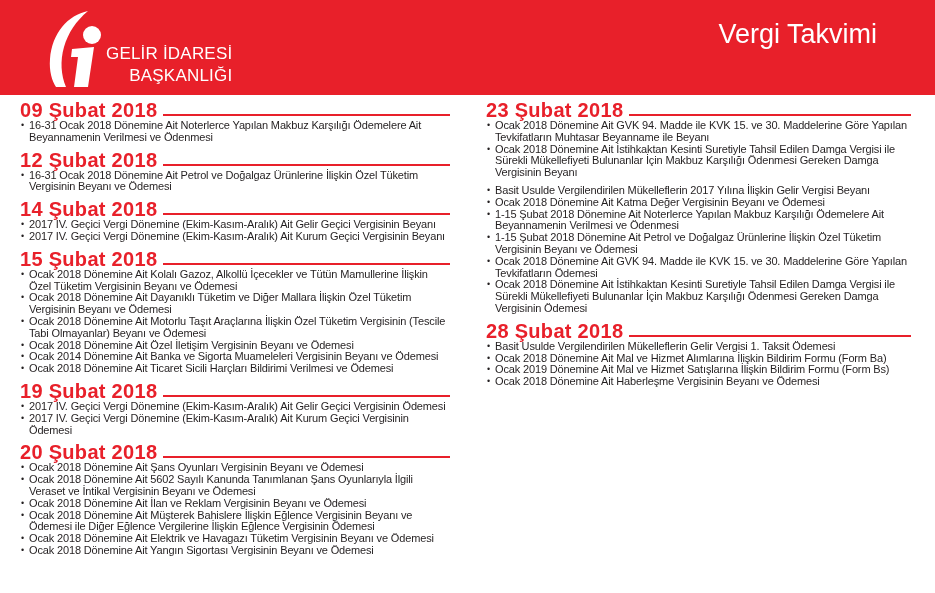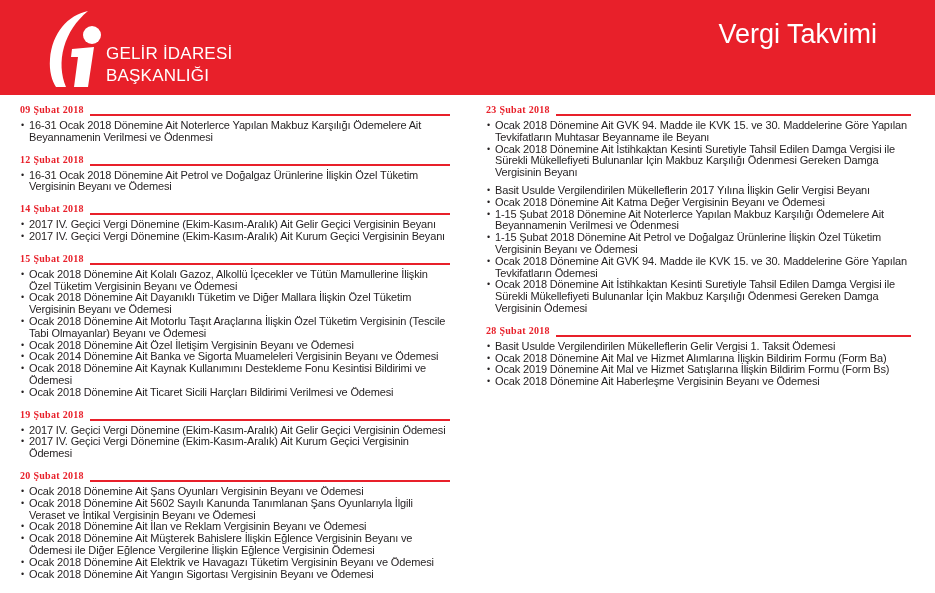--- a/index.html
+++ b/index.html
@@ -7,43 +7,43 @@
       width: 935px; height: 593px; overflow: hidden; background: #ffffff;
       font-family: "Liberation Sans", sans-serif; color: #231f20;
     }
     .header {
       position: absolute; left: 0; top: 0; width: 935px; height: 95px;
       background: #e8202a;
     }
     .logo-mark { position: absolute; left: 46px; top: 9px; width: 60px; height: 80px; }
     .org-name {
       position: absolute; left: 106px; top: 43px; color: #fff;
-      font-size: 17px; line-height: 22px; font-weight: normal; letter-spacing: 0.2px;
+      font-size: 17px; line-height: 22px; font-weight: normal; letter-spacing: 0.2px; text-align: right;
     }
     .org-name div { white-space: nowrap; }
     .title-block {
       position: absolute; right: 38px; top: 10px; color: #fff; text-align: right;
     }
     .title-main {
       font-family: "DejaVu Sans", sans-serif; font-weight: bold;
       font-size: 31px; line-height: 36px; letter-spacing: 0.5px;
     }
     .title-sub {
       font-size: 27px; line-height: 32px; padding-right: 20px; margin-top: 8px;
     }
     .col { position: absolute; top: 100px; }
     .col-left { left: 20px; width: 430px; }
     .col-right { left: 486px; width: 425px; }
     .section { margin-bottom: 6px; }
     .date-head {
       display: flex; align-items: flex-end; height: 18px;
     }
     .date-text {
-      font-family: Liberation Serif, serif; font-weight: bold; color: #e8202a;
-      font-size: 10px; line-height: 16px; white-space: nowrap; letter-spacing: 0.3px;
+      font-family: Liberation Sans, sans-serif; font-weight: bold; color: #e8202a;
+      font-size: 20px; line-height: 16px; white-space: nowrap; letter-spacing: 0.3px;
     }
     .date-line {
       flex: 1; height: 2px; background: #e8202a; margin-left: 6px; margin-bottom: 2px;
     }
     ul.items { list-style: none; margin: 2px 0 0 0; padding: 0; }
     ul.items li {
       position: relative; padding-left: 9px;
       font-size: 11px; line-height: 11.8px; color: #231f20;
       letter-spacing: -0.15px;
     }
@@ -105,21 +105,20 @@
     <div class="date-head">
         <span class="date-text">15 Şubat 2018</span>
         <span class="date-line"></span>
       </div>
     <ul class="items">
       <li>Ocak 2018 Dönemine Ait Kolalı Gazoz, Alkollü İçecekler ve Tütün Mamullerine İlişkin Özel Tüketim Vergisinin Beyanı ve Ödemesi</li>
       <li>Ocak 2018 Dönemine Ait Dayanıklı Tüketim ve Diğer Mallara İlişkin Özel Tüketim Vergisinin Beyanı ve Ödemesi</li>
       <li>Ocak 2018 Dönemine Ait Motorlu Taşıt Araçlarına İlişkin Özel Tüketim Vergisinin (Tescile Tabi Olmayanlar) Beyanı ve Ödemesi</li>
       <li>Ocak 2018 Dönemine Ait Özel İletişim Vergisinin Beyanı ve Ödemesi</li>
       <li>Ocak 2014 Dönemine Ait Banka ve Sigorta Muameleleri Vergisinin Beyanı ve Ödemesi</li>
-      <li>Ocak 2018 Dönemine Ait Kaynak Kullanımını Destekleme Fonu Kesintisi Bildirimi ve Ödemesi</li>
       <li>Ocak 2018 Dönemine Ait Ticaret Sicili Harçları Bildirimi Verilmesi ve Ödemesi</li>
     </ul>
   </div>
   <div class="section">
     <div class="date-head">
         <span class="date-text">19 Şubat 2018</span>
         <span class="date-line"></span>
       </div>
     <ul class="items">
       <li>2017 IV. Geçici Vergi Dönemine (Ekim-Kasım-Aralık) Ait Gelir Geçici Vergisinin Ödemesi</li>

